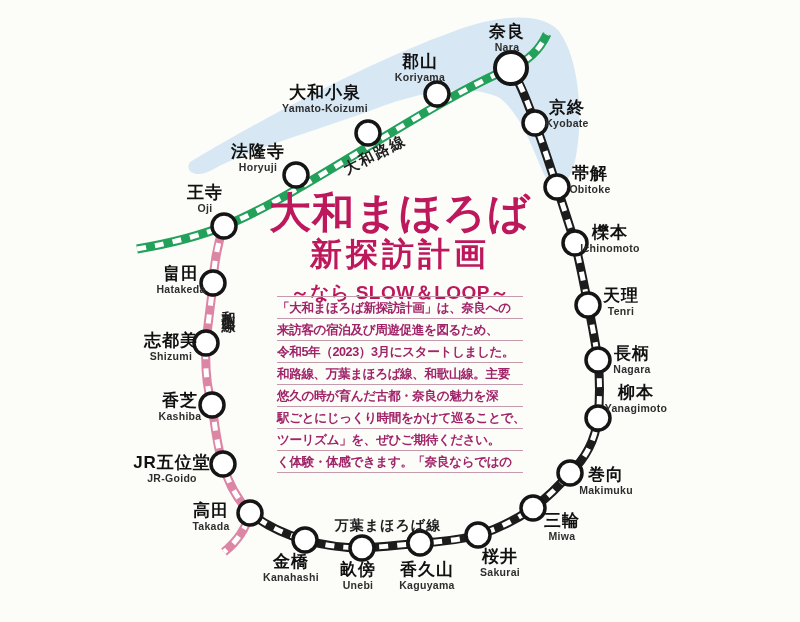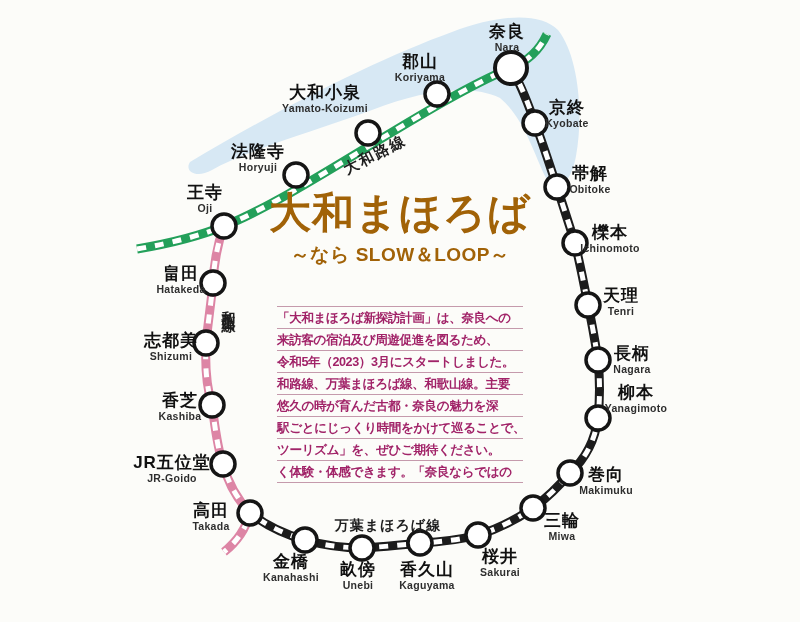--- a/index.html
+++ b/index.html
@@ -23,27 +23,27 @@
     line-height:1.05;white-space:nowrap;color:#111;
   }
   .station-label .kanji{display:block;font-size:17px;font-weight:bold;letter-spacing:1px;}
   .station-label .romaji{display:block;font-size:10.5px;font-weight:bold;color:#2e2e2e;letter-spacing:.3px;margin-top:1px;}
 
   .line-label{position:absolute;font-weight:bold;color:#1d1d1d;white-space:nowrap;}
   .line-label-yamatoji{left:375px;top:155px;font-size:15px;transform:translate(-50%,-50%) rotate(-27deg);letter-spacing:2px;}
   .line-label-wakayama{left:229px;top:299px;font-size:14px;transform:translateX(-50%);writing-mode:vertical-rl;text-orientation:upright;letter-spacing:3px;}
   .line-label-manyo{left:388px;top:517px;font-size:14px;transform:translateX(-50%);letter-spacing:1px;}
 
-  .title-block{position:absolute;left:400px;top:192px;transform:translateX(-50%);text-align:center;color:#a16207;white-space:nowrap;}
+  .title-block{position:absolute;left:400px;top:192px;transform:translateX(-50%);text-align:center;color:#be185d;white-space:nowrap;}
   .title-line1{font-size:42px;font-weight:bold;letter-spacing:1px;line-height:1.0;}
   .title-line2{font-size:32px;font-weight:bold;letter-spacing:4px;line-height:1.1;margin-top:3px;}
   .title-line3{font-size:19px;font-weight:bold;letter-spacing:.5px;margin-top:8px;}
 
   .description-box{
-    position:absolute;left:277px;top:306px;width:246px;
+    position:absolute;left:277px;top:296px;width:246px;
     border-top:1.5px solid #c59aac;
   }
   .desc-row{
     height:20px;border-bottom:1.5px solid #c59aac;
     font-size:12.6px;font-weight:bold;color:#a12368;letter-spacing:-.4px;
     display:flex;align-items:flex-end;padding-bottom:1px;white-space:nowrap;overflow:visible;
   }
 </style>
 </head>
 <body>
@@ -188,20 +188,21 @@
         <span class="romaji">Kyobate</span>
       </div>
     </div>
 
   <div class="line-label line-label-yamatoji">大和路線</div>
   <div class="line-label line-label-wakayama">和歌山線</div>
   <div class="line-label line-label-manyo">万葉まほろば線</div>
 
   <div class="title-block">
     <div class="title-line1">大和まほろば</div>
+    <div class="title-line2">新探訪計画</div>
     <div class="title-line3">～なら SLOW＆LOOP～</div>
   </div>
 
   <div class="description-box" id="description-box">
       <div class="desc-row">「大和まほろば新探訪計画」は、奈良への</div>
       <div class="desc-row">来訪客の宿泊及び周遊促進を図るため、</div>
       <div class="desc-row">令和5年（2023）3月にスタートしました。</div>
       <div class="desc-row">和路線、万葉まほろば線、和歌山線。主要</div>
       <div class="desc-row">悠久の時が育んだ古都・奈良の魅力を深</div>
       <div class="desc-row">駅ごとにじっくり時間をかけて巡ることで、</div>

